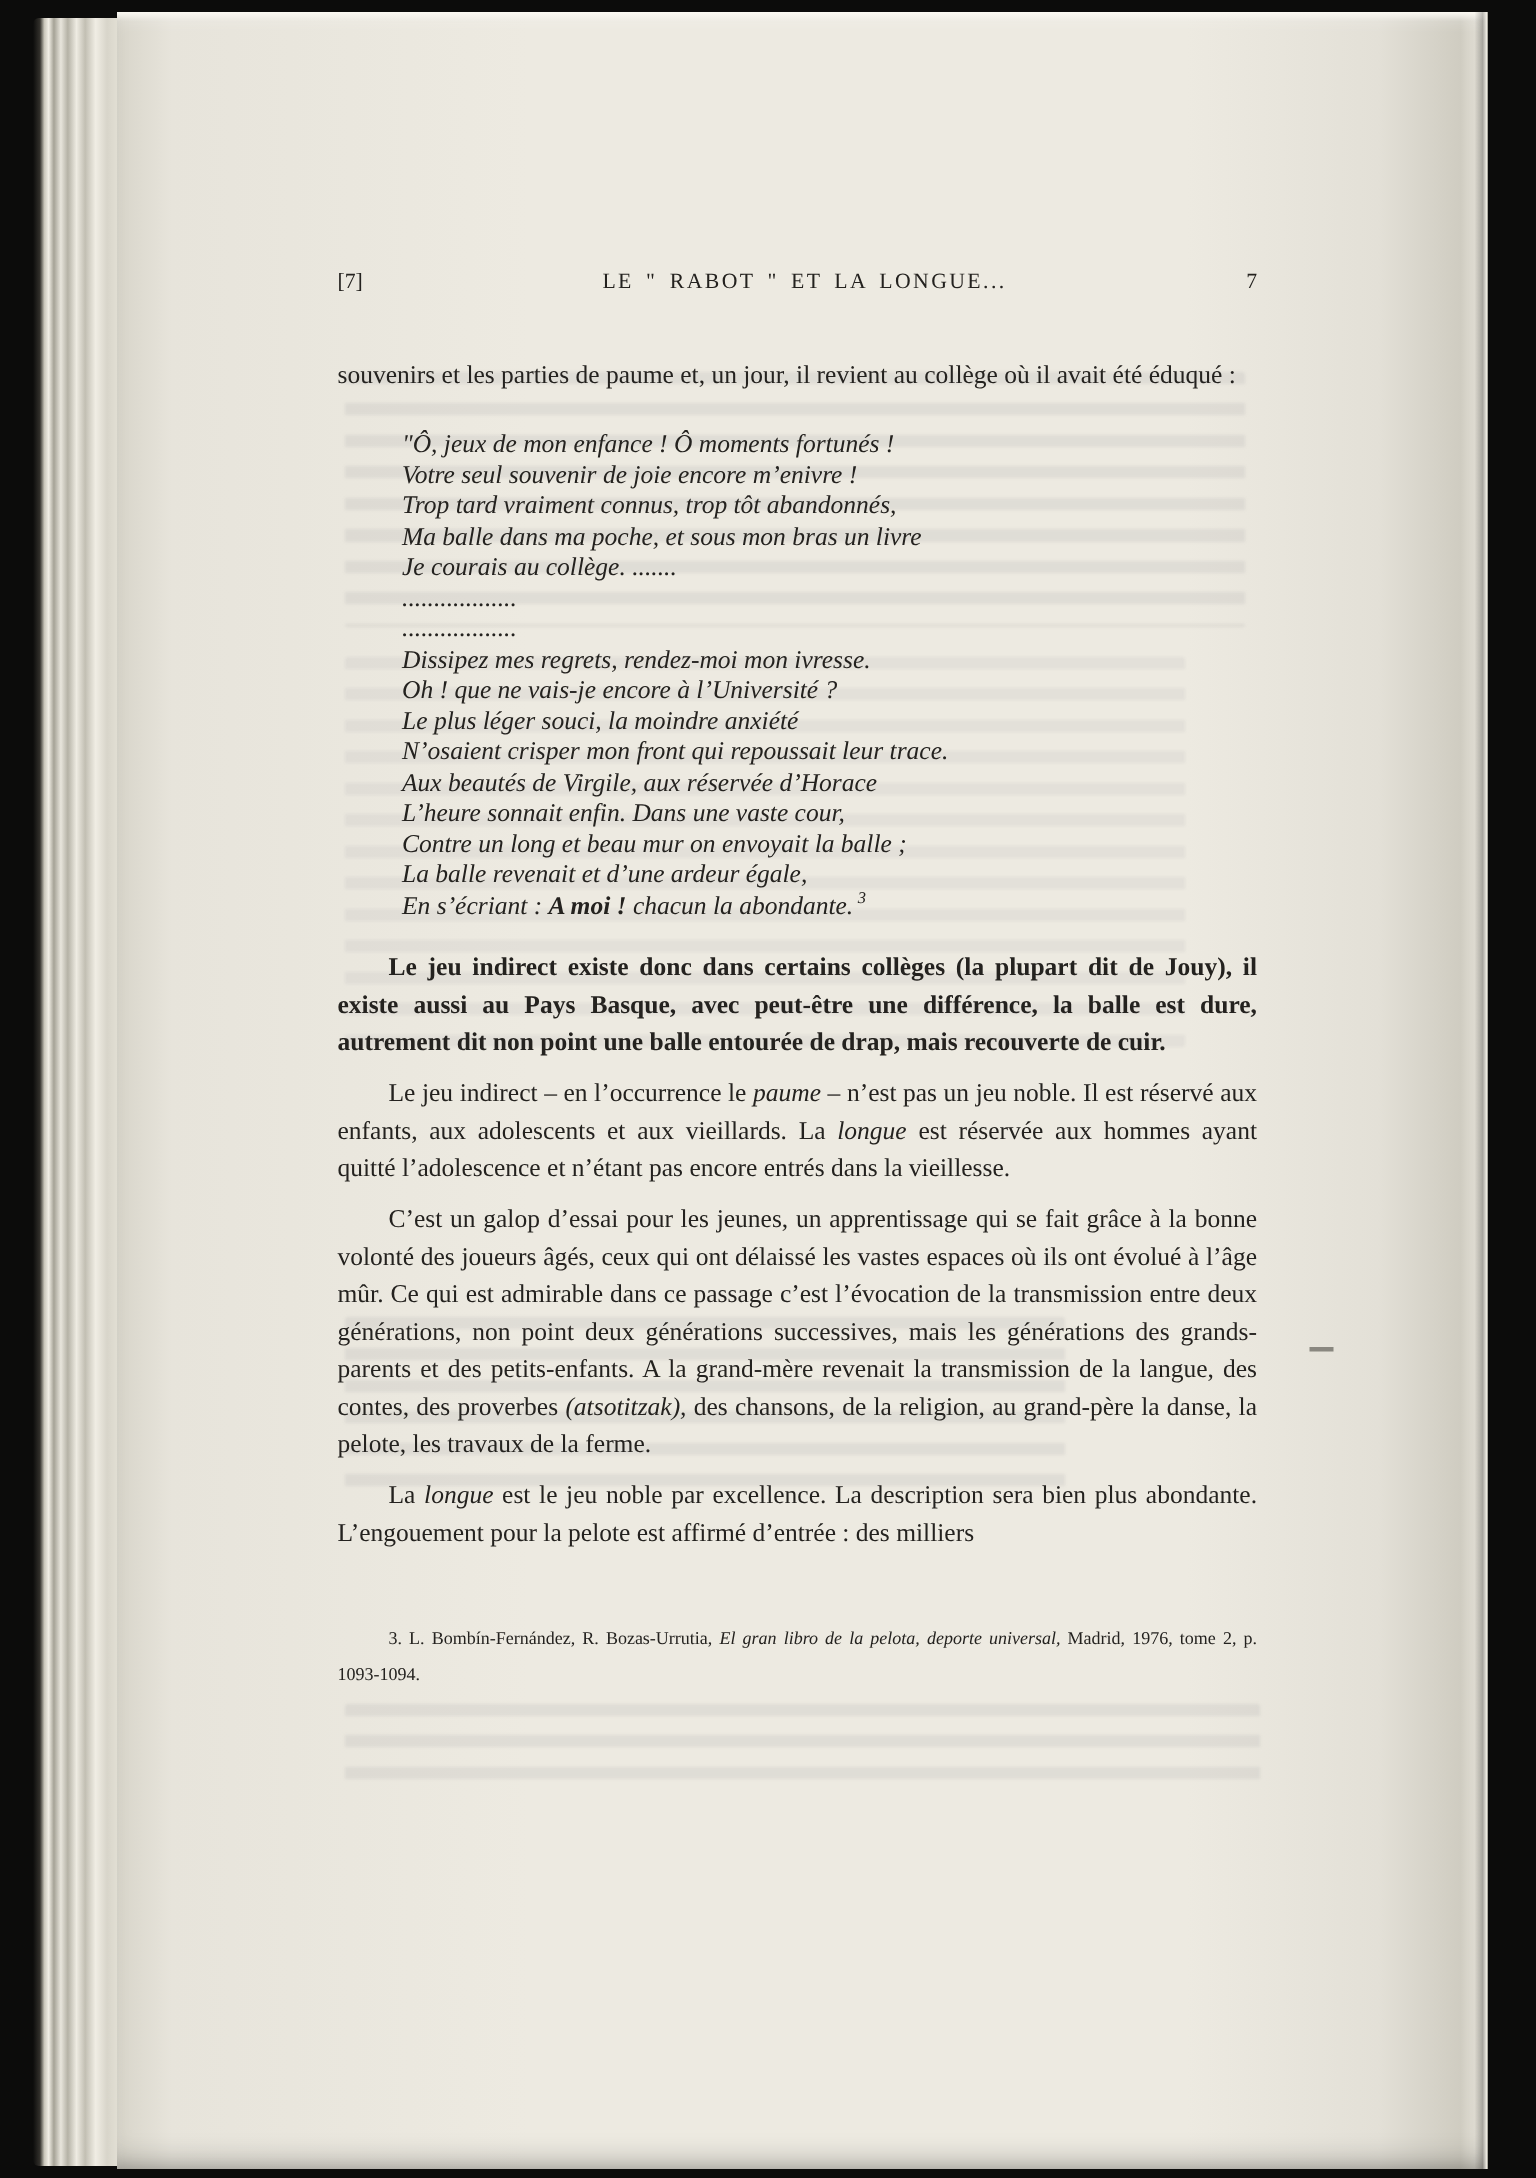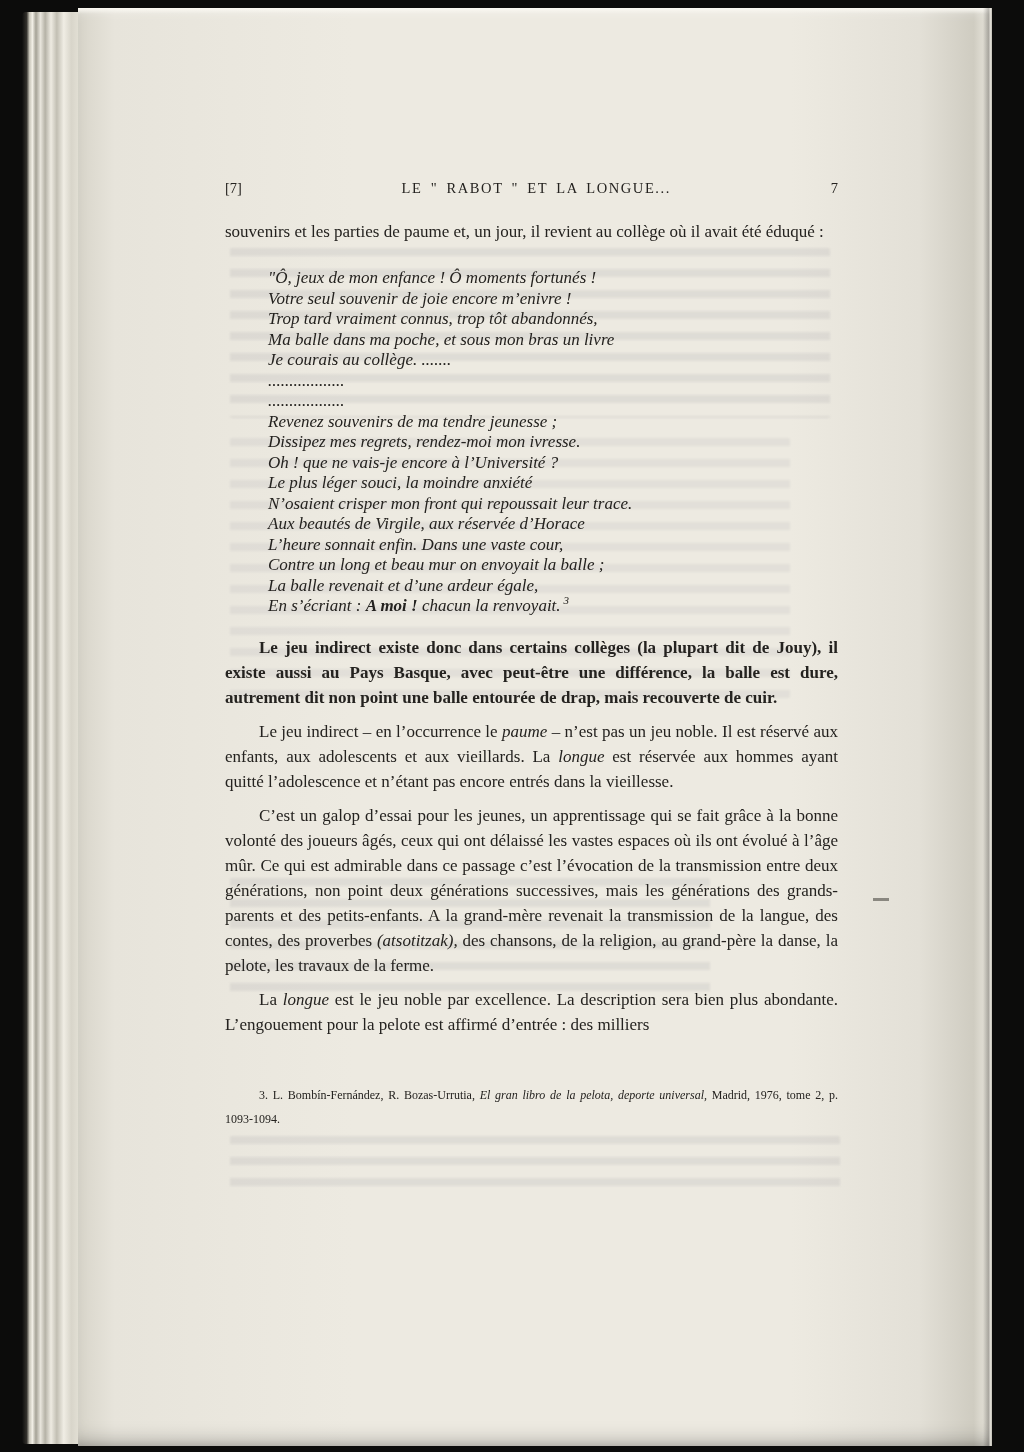--- a/index.html
+++ b/index.html
@@ -62,21 +62,21 @@
     color:#24221f; z-index:2;
   }
 
   .pagehead {
     display:flex; justify-content:space-between; align-items:baseline;
     margin-top:172px; font-size:14.5px;
   }
   .running-title { letter-spacing:1.6px; word-spacing:3px; }
 
   .body-text { font-size:17px; line-height:25px; text-align:justify; }
-  .intro { margin-top:22px; }
+  .intro { margin-top:40px; }
   .indent { text-indent:34px; margin-top:9px; }
   .para-first { margin-top:18px;font-weight:bold; }
 
   .poem {
     margin-top:24px; margin-left:43px;
     font-style:italic; font-size:17px; line-height:20.5px;
   }
   .poem-line { white-space:nowrap; }
   .poem-emph { font-weight:bold; }
   .fnref { font-size:11px; line-height:0; margin-left:3px; }
@@ -111,30 +111,29 @@
       <p class="body-text intro">souvenirs et les parties de paume et, un jour, il revient au collège où il avait été éduqué :</p>
 
       <div class="poem">
         <div class="poem-line">"Ô, jeux de mon enfance ! Ô moments fortunés !</div>
         <div class="poem-line">Votre seul souvenir de joie encore m’enivre !</div>
         <div class="poem-line">Trop tard vraiment connus, trop tôt abandonnés,</div>
         <div class="poem-line">Ma balle dans ma poche, et sous mon bras un livre</div>
         <div class="poem-line">Je courais au collège. .......</div>
         <div class="poem-line">..................</div>
         <div class="poem-line">..................</div>
-        <div class="poem-line">Revenez souvenirs de ma tendre jeunesse ;</div>
         <div class="poem-line">Dissipez mes regrets, rendez-moi mon ivresse.</div>
         <div class="poem-line">Oh ! que ne vais-je encore à l’Université ?</div>
         <div class="poem-line">Le plus léger souci, la moindre anxiété</div>
         <div class="poem-line">N’osaient crisper mon front qui repoussait leur trace.</div>
         <div class="poem-line">Aux beautés de Virgile, aux réservée d’Horace</div>
         <div class="poem-line">L’heure sonnait enfin. Dans une vaste cour,</div>
         <div class="poem-line">Contre un long et beau mur on envoyait la balle ;</div>
         <div class="poem-line">La balle revenait et d’une ardeur égale,</div>
-        <div class="poem-line"><span>En s’écriant : </span><span class="poem-emph">A moi !</span><span> chacun la renvoyait.</span><sup class="fnref">3</sup></div>
+        <div class="poem-line"><span>En s’écriant : </span><span class="poem-emph">A moi !</span><span> chacun la abondante.</span><sup class="fnref">3</sup></div>
       </div>
 
       <p class="body-text indent para-first">Le jeu indirect existe donc dans certains collèges (la plupart dit de Jouy), il existe aussi au Pays Basque, avec peut-être une différence, la balle est dure, autrement dit non point une balle entourée de drap, mais recouverte de cuir.</p>
 
       <p class="body-text indent"><span>Le jeu indirect – en l’occurrence le </span><em>paume</em><span> – n’est pas un jeu noble. Il est réservé aux enfants, aux adolescents et aux vieillards. La </span><em>longue</em><span> est réservée aux hommes ayant quitté l’adolescence et n’étant pas encore entrés dans la vieillesse.</span></p>
 
       <p class="body-text indent"><span>C’est un galop d’essai pour les jeunes, un apprentissage qui se fait grâce à la bonne volonté des joueurs âgés, ceux qui ont délaissé les vastes espaces où ils ont évolué à l’âge mûr. Ce qui est admirable dans ce passage c’est l’évocation de la transmission entre deux générations, non point deux générations successives, mais les générations des grands-parents et des petits-enfants. A la grand-mère revenait la transmission de la langue, des contes, des proverbes </span><em>(atsotitzak),</em><span> des chansons, de la religion, au grand-père la danse, la pelote, les travaux de la ferme.</span></p>
 
       <p class="body-text indent"><span>La </span><em>longue</em><span> est le jeu noble par excellence. La description sera bien plus abondante. L’engouement pour la pelote est affirmé d’entrée : des milliers</span></p>
 

